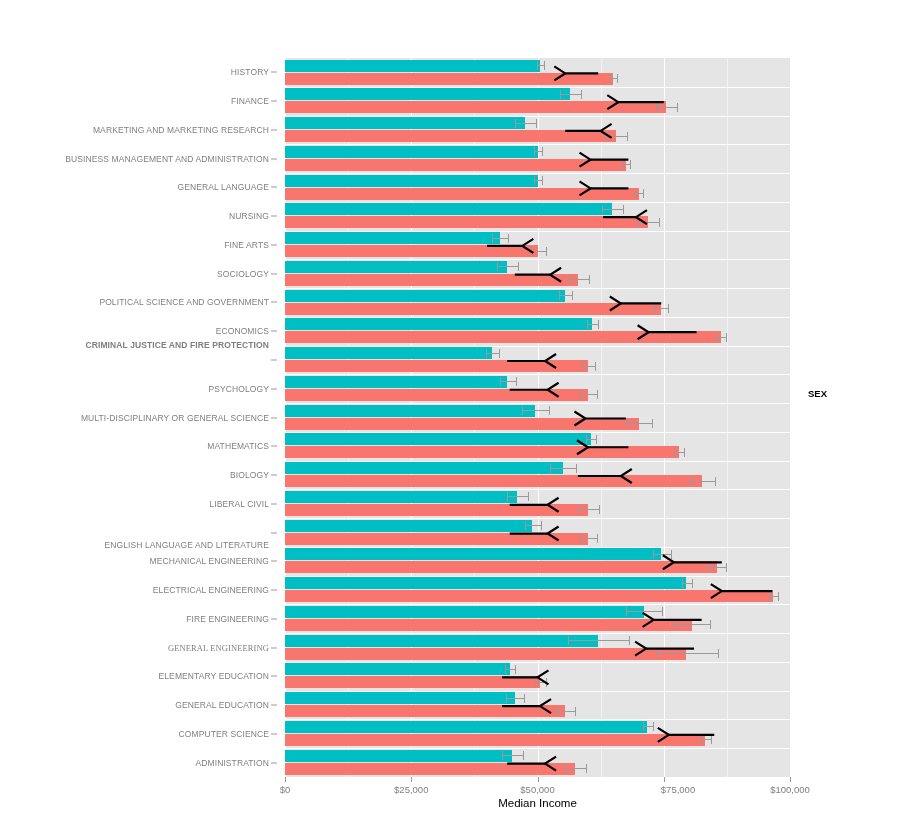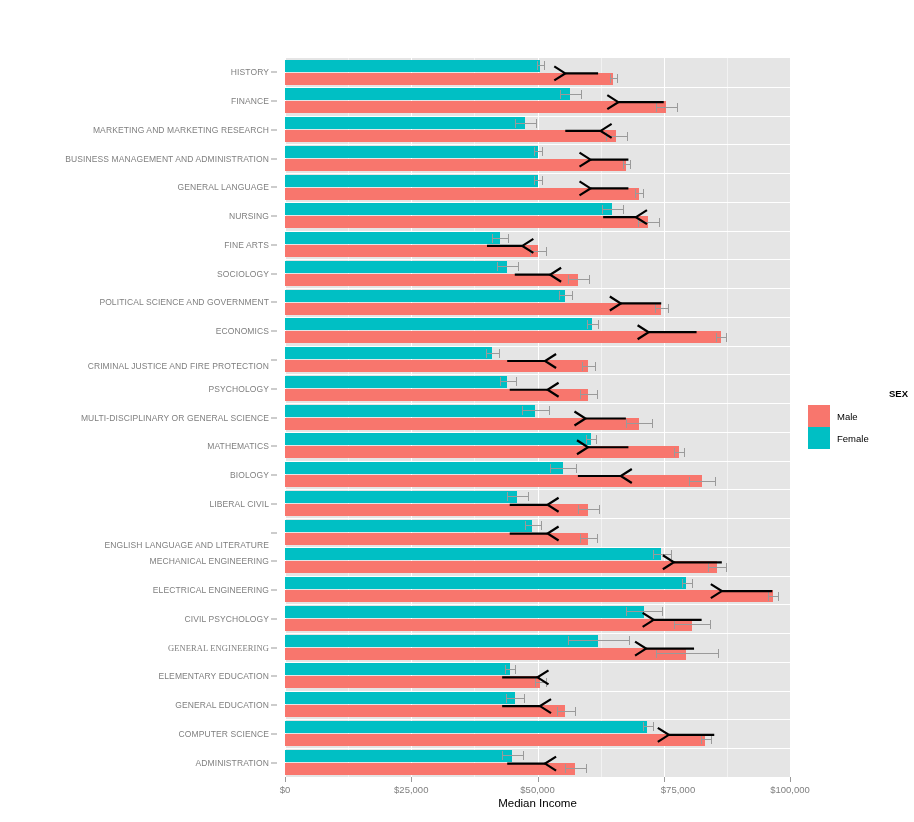--- a/index.html
+++ b/index.html
@@ -164,21 +164,20 @@
     position: absolute;
     left: 808px;
     top: 388px;
     width: 100px;
   }
   #legend-title {
     font-size: 9.5px;
     font-weight: bold;
     color: #000000;
     margin-bottom: 6px;
-    text-align: right;
   }
   .legend-item {
     display: flex;
     align-items: center;
     height: 22px;
   }
   .legend-swatch {
     width: 22px;
     height: 22px;
     flex: 0 0 22px;
@@ -210,39 +209,39 @@
     <div class="ylabel" style="top: 158.18px;">NURSING</div>
     <div class="ytick" style="top: 158.18px;"></div>
     <div class="ylabel" style="top: 186.94px;">FINE ARTS</div>
     <div class="ytick" style="top: 186.94px;"></div>
     <div class="ylabel" style="top: 215.7px;">SOCIOLOGY</div>
     <div class="ytick" style="top: 215.7px;"></div>
     <div class="ylabel" style="top: 244.46px;">POLITICAL SCIENCE AND GOVERNMENT</div>
     <div class="ytick" style="top: 244.46px;"></div>
     <div class="ylabel" style="top: 273.22px;">ECONOMICS</div>
     <div class="ytick" style="top: 273.22px;"></div>
-    <div class="ylabel" style="top: 308px;">CRIMINAL JUSTICE AND FIRE PROTECTION</div>
+    <div class="ylabel" style="top: 287px; font-weight: bold;">CRIMINAL JUSTICE AND FIRE PROTECTION</div>
     <div class="ytick" style="top: 301.98px;"></div>
     <div class="ylabel" style="top: 330.74px;">PSYCHOLOGY</div>
     <div class="ytick" style="top: 330.74px;"></div>
     <div class="ylabel" style="top: 359.5px;">MULTI-DISCIPLINARY OR GENERAL SCIENCE</div>
     <div class="ytick" style="top: 359.5px;"></div>
     <div class="ylabel" style="top: 388.26px;">MATHEMATICS</div>
     <div class="ytick" style="top: 388.26px;"></div>
     <div class="ylabel" style="top: 417.02px;">BIOLOGY</div>
     <div class="ytick" style="top: 417.02px;"></div>
     <div class="ylabel" style="top: 445.78px;">LIBERAL CIVIL</div>
     <div class="ytick" style="top: 445.78px;"></div>
     <div class="ylabel" style="top: 474.54px; margin-top: 12px;">ENGLISH LANGUAGE AND LITERATURE</div>
     <div class="ytick" style="top: 474.54px;"></div>
     <div class="ylabel" style="top: 503.3px;">MECHANICAL ENGINEERING</div>
     <div class="ytick" style="top: 503.3px;"></div>
     <div class="ylabel" style="top: 532.06px;">ELECTRICAL ENGINEERING</div>
     <div class="ytick" style="top: 532.06px;"></div>
-    <div class="ylabel" style="top: 560.82px;">CIVIL PSYCHOLOGY</div>
+    <div class="ylabel" style="top: 560.82px;">FIRE ENGINEERING</div>
     <div class="ytick" style="top: 560.82px;"></div>
     <div class="ylabel" style="top: 589.58px; font-family: Liberation Serif, serif;">GENERAL ENGINEERING</div>
     <div class="ytick" style="top: 589.58px;"></div>
     <div class="ylabel" style="top: 618.34px;">ELEMENTARY EDUCATION</div>
     <div class="ytick" style="top: 618.34px;"></div>
     <div class="ylabel" style="top: 647.1px;">GENERAL EDUCATION</div>
     <div class="ytick" style="top: 647.1px;"></div>
     <div class="ylabel" style="top: 675.86px;">COMPUTER SCIENCE</div>
     <div class="ytick" style="top: 675.86px;"></div>
     <div class="ylabel" style="top: 704.62px;">ADMINISTRATION</div>
@@ -545,23 +544,13 @@
     <div class="xlabel" style="left: 252.5px;">$50,000</div>
     <div class="xtick" style="left: 378.75px;"></div>
     <div class="xlabel" style="left: 393px;">$75,000</div>
     <div class="xtick" style="left: 505px;"></div>
     <div class="xlabel" style="left: 505px;">$100,000</div>
   </div>
 <div id="x-axis-title">Median Income</div>
 
 <div id="legend">
   <div id="legend-title">SEX</div>
-  <div id="legend-items">
-      <div class="legend-item">
-        <div class="legend-swatch" style="background: rgb(248, 118, 109);"></div>
-        <div class="legend-label">Male</div>
-      </div>
-      <div class="legend-item">
-        <div class="legend-swatch" style="background: rgb(0, 191, 196);"></div>
-        <div class="legend-label">Female</div>
-      </div>
-    </div>
 </div>
 
 </body></html>

